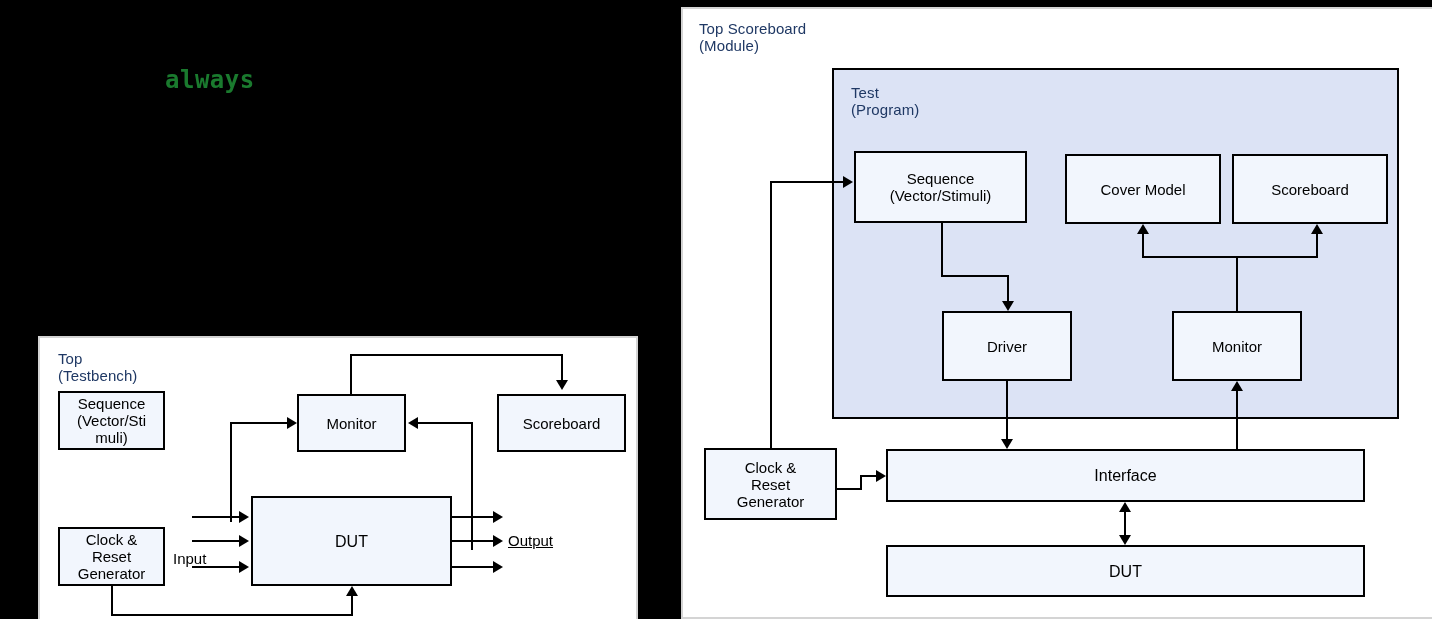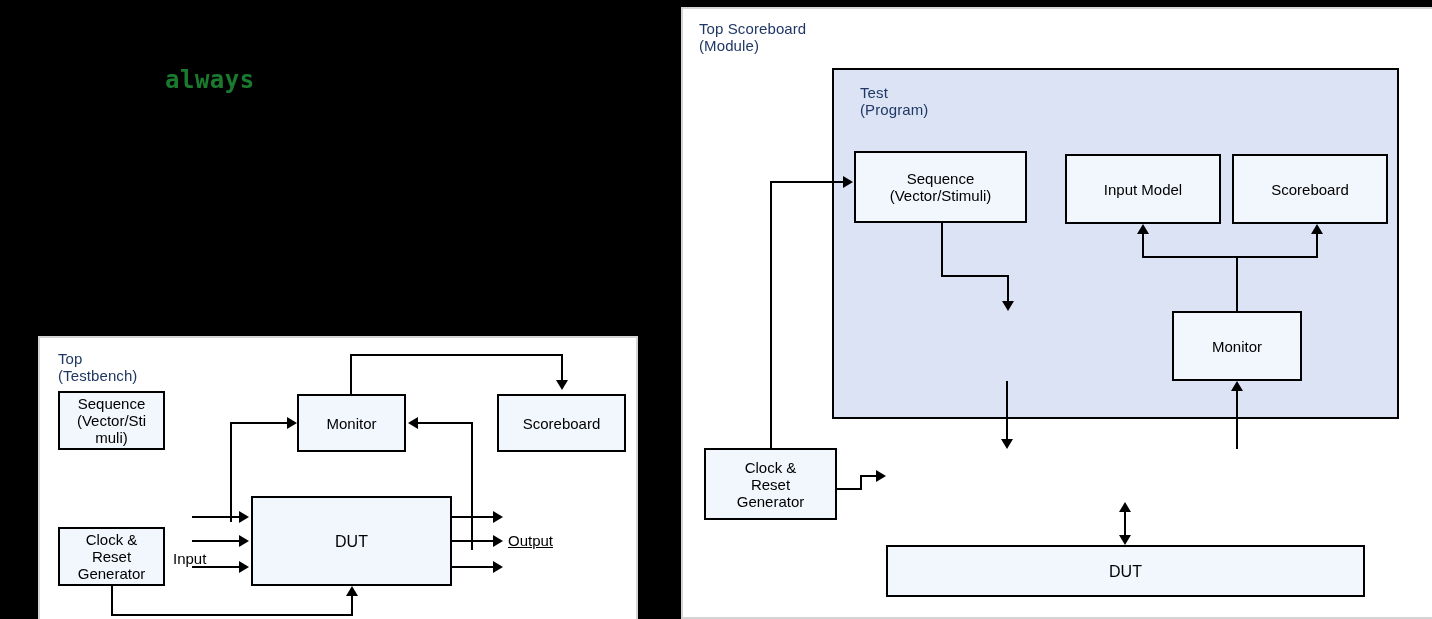--- a/index.html
+++ b/index.html
@@ -159,38 +159,40 @@
 
     <div class="plain-label" style="left:468px; top:194px;text-decoration:underline;">Output</div>
   </div>
 
   <div class="panel" id="panel-right">
 
     <div class="panel-title" style="left:16px; top:11px;">Top Scoreboard
 (Module)</div>
 
     <div class="region" style="left:149px; top:59px; width:567px; height:351px;">
-      <div class="panel-title" style="left:26px; top:14px;">Test
+      <div class="panel-title" style="left:17px; top:14px;">Test
 (Program)</div>
     </div>
 
     <div class="box" style="left:171px; top:142px; width:173px; height:72px;">Sequence
 (Vector/Stimuli)</div>
 
-    <div class="box" style="left:382px; top:145px; width:156px; height:70px;">Input Model</div>
+    <div class="box" style="left:382px; top:145px; width:156px; height:70px;">Cover Model</div>
 
     <div class="box" style="left:549px; top:145px; width:156px; height:70px;">Scoreboard</div>
 
+    <div class="box" style="left:259px; top:302px; width:130px; height:70px;">Driver</div>
 
     <div class="box" style="left:489px; top:302px; width:130px; height:70px;">Monitor</div>
 
     <div class="box" style="left:21px; top:439px; width:133px; height:72px;">Clock &amp;
 Reset
 Generator</div>
 
+    <div class="box big" style="left:203px; top:440px; width:479px; height:53px;">Interface</div>
 
     <div class="box big" style="left:203px; top:536px; width:479px; height:52px;">DUT</div>
 
     <div class="ln vl" style="left:87px;  top:172px; height:267px;"></div>
     <div class="ln hl" style="left:87px;  top:172px; width:74px;"></div>
     <div class="arw arw-r" style="left:160px; top:167px;"></div>
 
     <div class="ln hl" style="left:154px; top:479px; width:25px;"></div>
     <div class="ln vl" style="left:177px; top:466px; height:15px;"></div>
     <div class="ln hl" style="left:177px; top:466px; width:18px;"></div>

